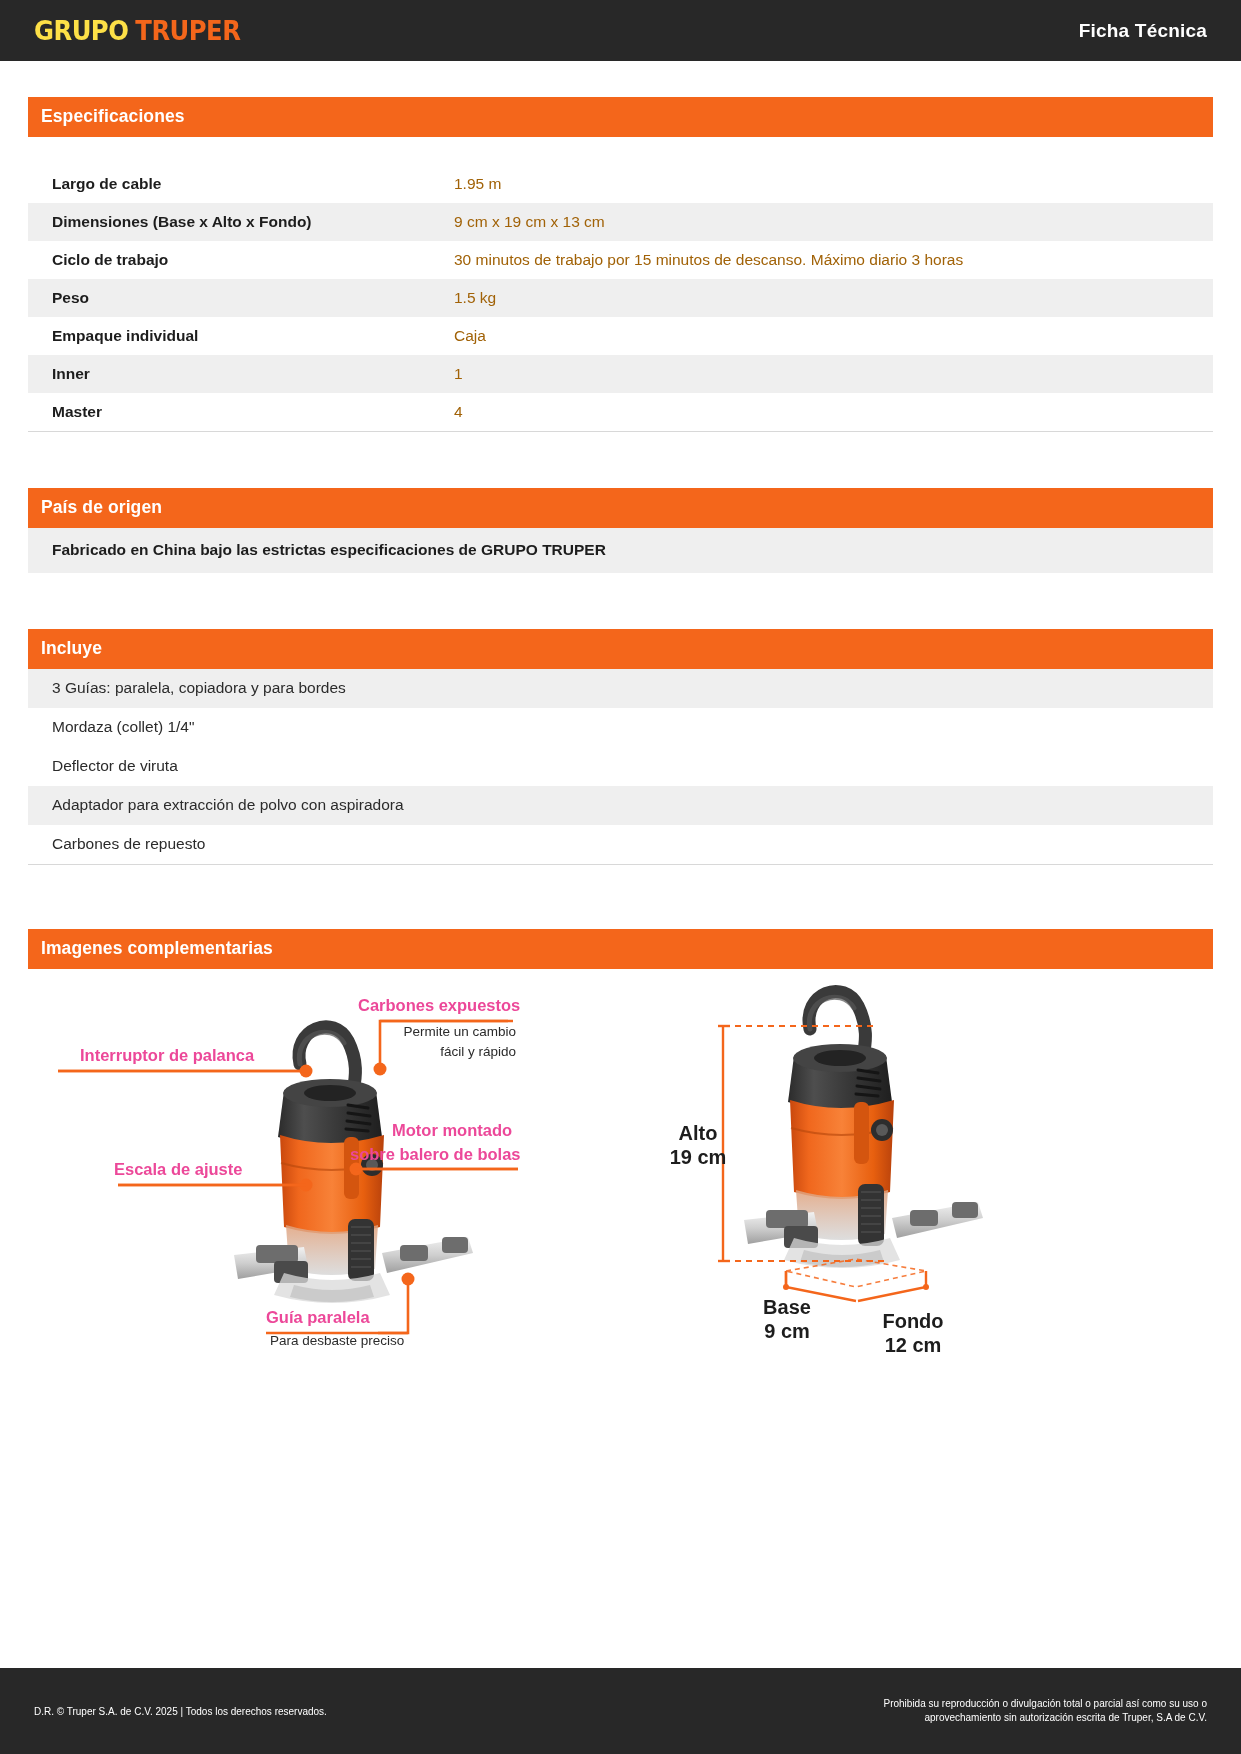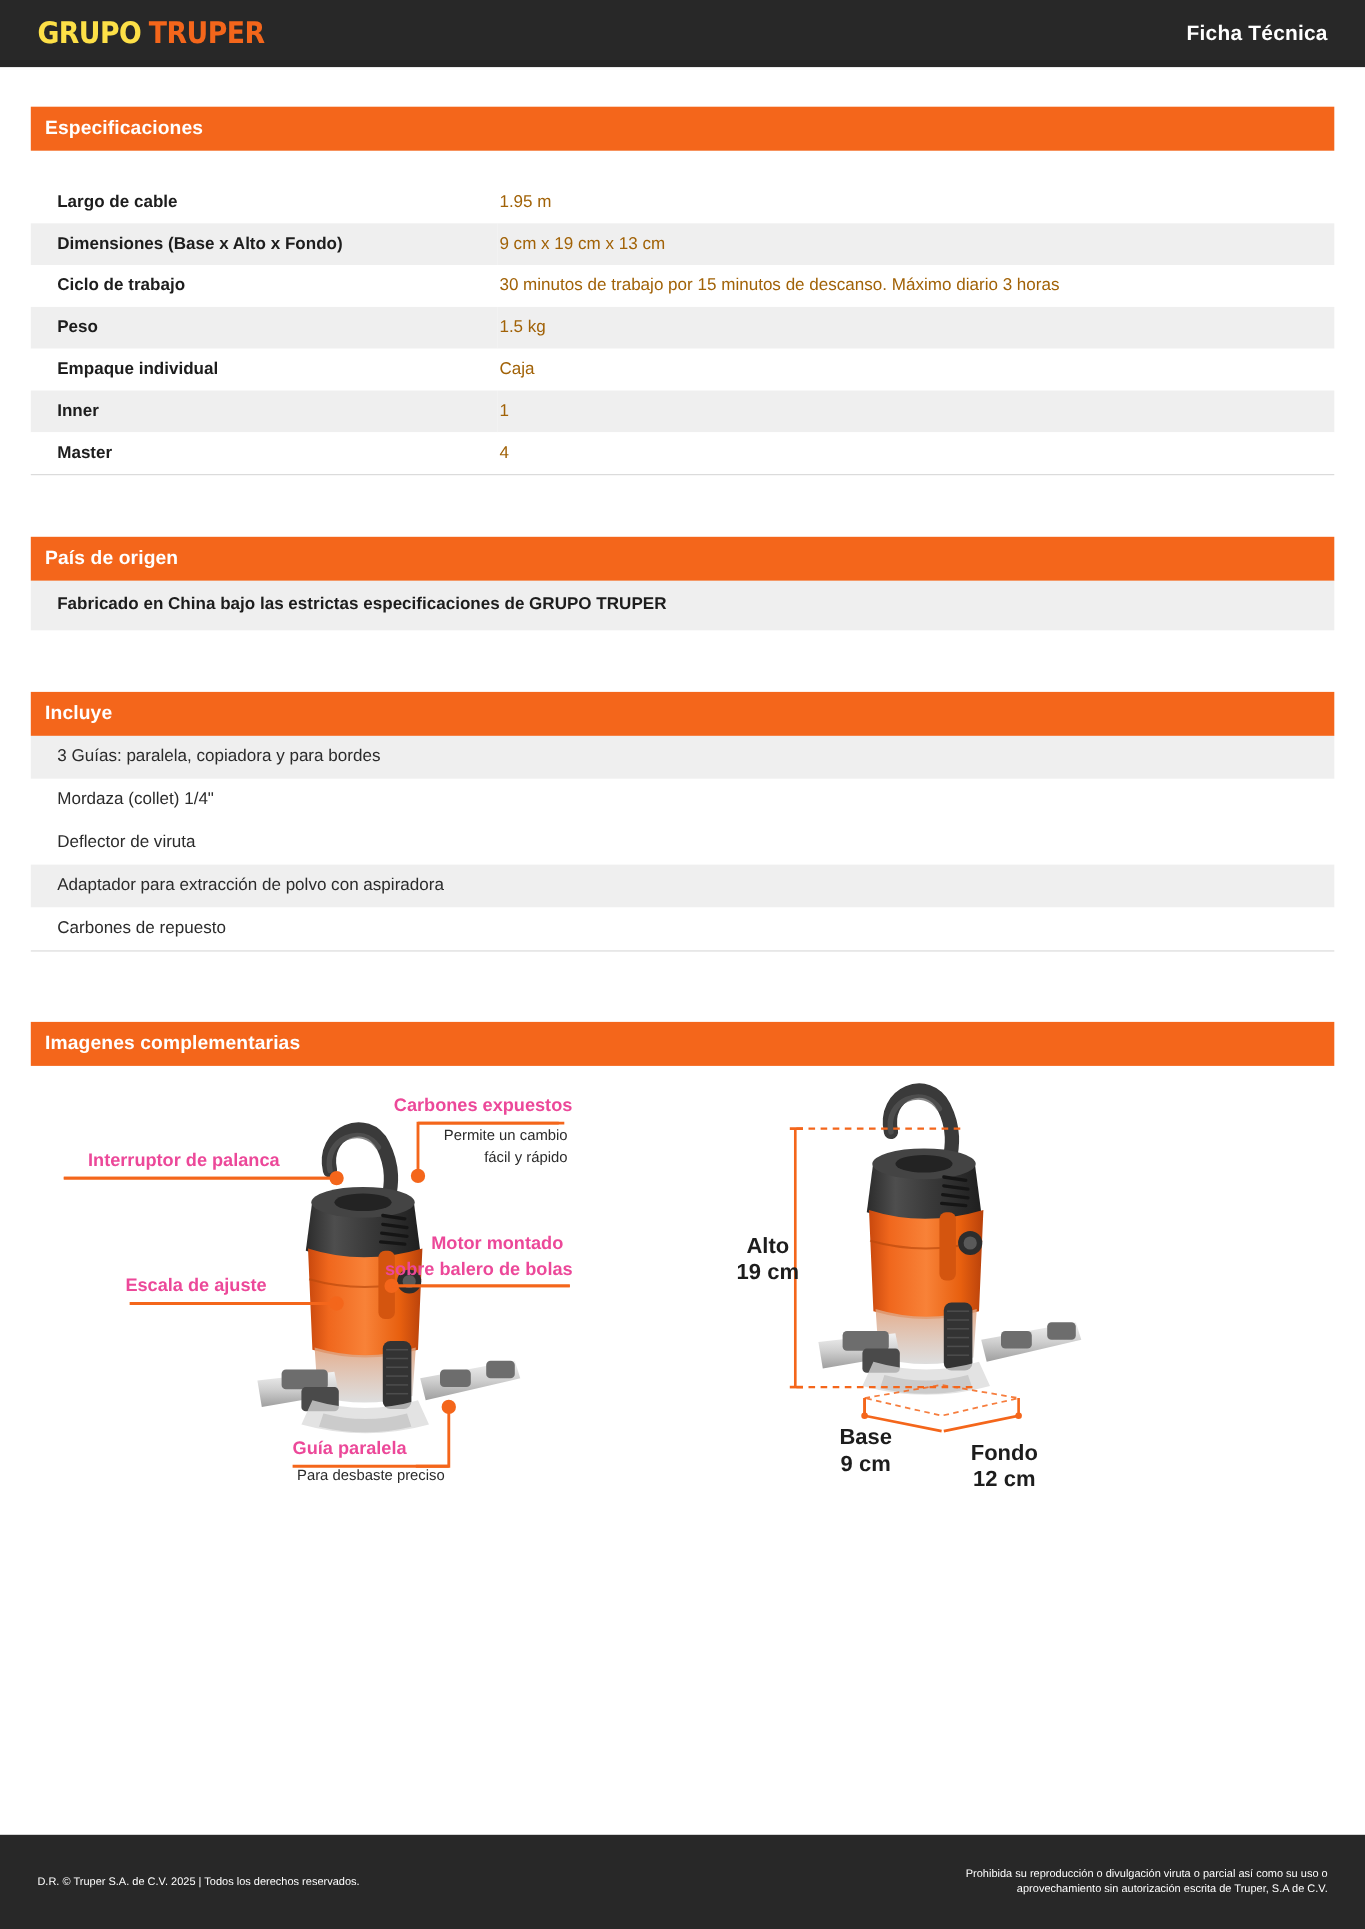--- a/index.html
+++ b/index.html
@@ -458,16 +458,16 @@
         <span>12 cm</span>
       </div>
     </div>
 
   </div>
 </div>
 
 <div class="footer">
   <div class="left">D.R. © Truper S.A. de C.V. 2025 | Todos los derechos reservados.</div>
   <div class="right">
-    <div>Prohibida su reproducción o divulgación viruta o parcial así como su uso o</div>
+    <div>Prohibida su reproducción o divulgación total o parcial así como su uso o</div>
     <div>aprovechamiento sin autorización escrita de Truper, S.A de C.V.</div>
   </div>
 </div>
 
 </body></html>

